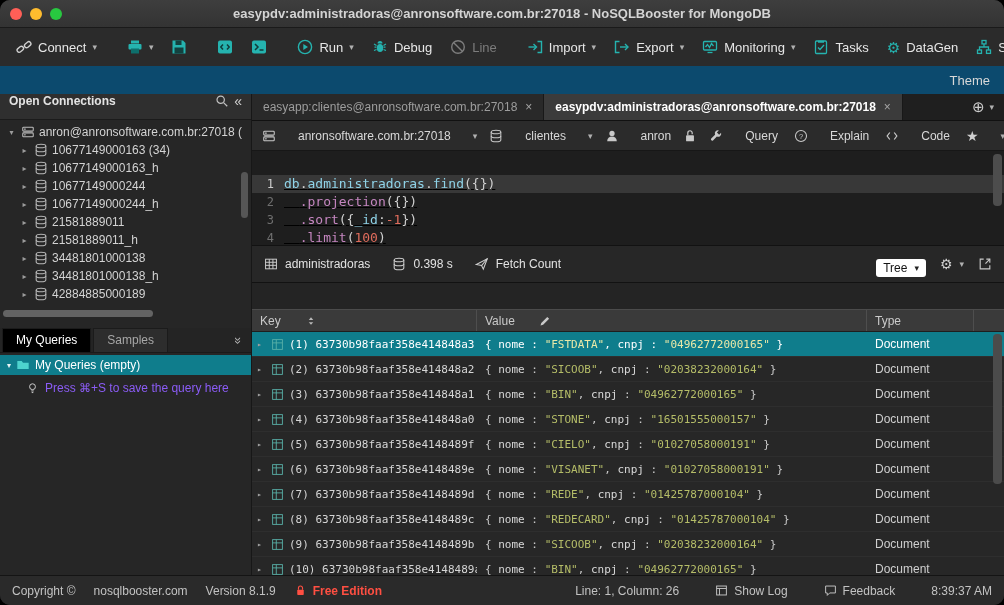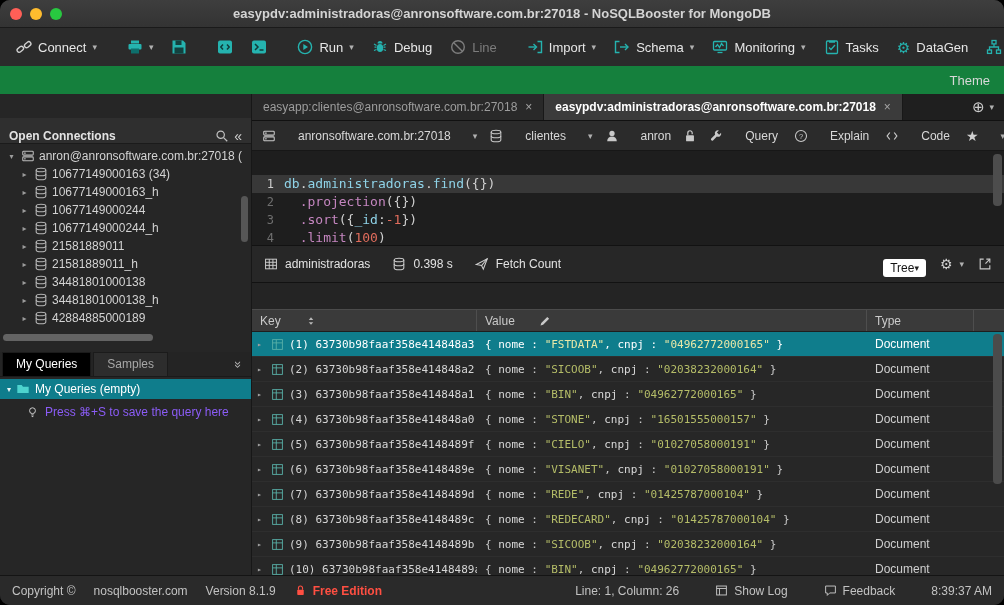--- a/index.html
+++ b/index.html
@@ -20,29 +20,29 @@
   .caret { font-size:9px; color:#b0b0b0; }
   .sep { width:1px; height:20px; background:#474747; margin:0 5px; }
   .ico { width:16px; height:16px; flex:0 0 16px; display:block; }
   .s14 { width:14px; height:14px; flex:0 0 14px; }
   .s13 { width:13px; height:13px; flex:0 0 13px; }
   .s12 { width:12px; height:12px; flex:0 0 12px; }
   .uico { font-size:14px; line-height:1; color:#cfcfcf; }
   .uico.teal { color:#25b3af; font-size:15px; }
   .rot90 { display:inline-block; transform:rotate(90deg); }
 
-  .theme-row { flex:0 0 28px; background:#15803d; display:flex; justify-content:flex-end; align-items:center; padding-right:14px; color:#d8d8d8; font-size:13px; }
+  .theme-row { flex:0 0 28px; background:#0c4a6e; display:flex; justify-content:flex-end; align-items:center; padding-right:14px; color:#d8d8d8; font-size:13px; }
 
   
   .body { flex:1; display:flex; min-height:0; }
   .sidebar { flex:0 0 252px; width:252px; background:#262626; border-right:1px solid #171717; display:flex; flex-direction:column; position:relative; }
   .main { flex:1; min-width:0; background:#242424; display:flex; flex-direction:column; }
 
   
-  .panel-header { flex:0 0 26px; display:flex; align-items:flex-end; gap:5px; padding:0 9px; background:#2f2f2f; border-bottom:1px solid #1b1b1b;margin-top:24px; }
+  .panel-header { flex:0 0 26px; display:flex; align-items:flex-start; gap:5px; padding:0 9px; background:#2f2f2f; border-bottom:1px solid #1b1b1b; }
   .ph-title { flex:1; font-size:12px; font-weight:bold; color:#e3e3e3; }
   .tree { flex:0 0 188px; overflow:hidden; padding-top:3px; position:relative; }
   .titem { height:18px; display:flex; align-items:center; gap:4px; font-size:12px; color:#d3d3d3; padding-left:6px; white-space:nowrap; overflow:hidden; }
   .titem .tw { flex:0 0 11px; width:11px; text-align:center; font-size:8px; color:#9c9c9c; }
   .titem.db { padding-left:19px; }
   .vthumb-tree { position:absolute; right:3px; top:52px; width:7px; height:46px; background:#565656; border-radius:4px; }
   .hscroll { flex:0 0 8px; margin:2px 4px 0 3px; position:relative; }
   .hthumb { position:absolute; left:0; top:0; height:7px; width:150px; background:#636363; border-radius:4px; }
   .side-tabs { margin-top:10px; flex:0 0 25px; background:#242424; border-bottom:1px solid #1a1a1a; display:flex; align-items:flex-end; padding-left:2px; position:relative; }
   .stab { padding:4px 13px 5px; font-size:12px; color:#a7a7a7; background:#2d2d2d; border:1px solid #1b1b1b; border-bottom:none; margin-right:2px; }
@@ -63,29 +63,29 @@
   .crumbbar { flex:0 0 30px; background:#2b2b2b; border-bottom:1px solid #171717; display:flex; align-items:center; padding:0 10px; gap:12px; font-size:12px; color:#d8d8d8; }
   .crumb { display:flex; align-items:center; gap:22px; white-space:nowrap; }
   .crumb-right { margin-left:auto; display:flex; align-items:center; gap:16px; }
 
   
   .editor { flex:0 0 94px; background:#1e1e1e; overflow:hidden; padding-top:24px; position:relative; font-family:"DejaVu Sans Mono", monospace; }
   .code-line { display:flex; height:18px; line-height:18px; font-size:13px; }
   .code-line.active { background:#383838; }
   .gut { flex:0 0 32px; width:32px; text-align:right; padding-right:10px; color:#6f6f6f; font-size:12px; }
   .code-line.active .gut { color:#cccccc; }
-  .code-text { white-space:pre; }
+  .code-text { white-space:pre;text-decoration:underline; }
   .tk-id { color:#8fd3e8; } .tk-fn { color:#8fd3e8; } .tk-m { color:#c586c0; } .tk-p { color:#d0d0d0; } .tk-n { color:#e06c5c; }
   .editor-scroll { position:absolute; right:2px; top:3px; width:9px; height:52px; background:#4d4d4d; border-radius:4px; }
 
   
   .rtoolbar { flex:0 0 38px; background:#272727; border-top:1px solid #121212; border-bottom:1px solid #121212; display:flex; align-items:center; padding:0 12px; gap:22px; font-size:12px; color:#e2e2e2; }
   .rt-item { display:flex; align-items:center; gap:7px; white-space:nowrap; }
   .rt-right { margin-left:auto; display:flex; align-items:center; gap:14px; }
-  .tree-select { background:#ffffff; color:#141414; border-radius:3px; padding:2px 7px; display:flex; align-items:center; font-size:12px;margin-top:7px; }
+  .tree-select { background:#ffffff; color:#141414; border-radius:3px; padding:2px 7px; display:flex; align-items:center; gap:7px; font-size:12px;margin-top:7px; }
   .tree-select .caret { color:#222; }
 
   
   .grid { margin-top:26px; flex:1; min-height:0; display:flex; flex-direction:column; position:relative; }
   .ghead { flex:0 0 23px; display:flex; background:#3a3a3a; border-top:1px solid #4b4b4b; border-bottom:1px solid #1e1e1e; font-size:12px; color:#cacaca; }
   .hcell { display:flex; align-items:center; gap:24px; padding-left:8px; border-right:1px solid #4e4e4e; }
   .col-key { flex:0 0 225px; width:225px; }
   .col-val { flex:0 0 390px; width:390px; }
   .col-type { flex:0 0 107px; width:107px; }
   .col-blank { flex:1; border-right:none; }
@@ -203,21 +203,21 @@
       <span class="caret">▾</span>
     </div>
     <div class="tbtn">
       <svg class="ico" viewBox="0 0 16 16">
           <g stroke="#25b3af" stroke-width="1.4" fill="none">
             <path d="M5.5 2.5 h-4 v11 h4"></path>
             <path d="M6 8 h7.5"></path>
             <path d="M11 5 L14 8 L11 11"></path>
           </g>
         </svg>
-      <span>Schema</span>
+      <span>Export</span>
       <span class="caret">▾</span>
     </div>
     <div class="tbtn">
       <svg class="ico" viewBox="0 0 16 16">
           <g stroke="#25b3af" stroke-width="1.3" fill="none">
             <rect x="1.5" y="2.5" width="13" height="8.5" rx="1"></rect>
             <path d="M3.5 8 l2-2.5 2 3 2-4 2 2.5"></path>
             <path d="M5.5 13.5 h5"></path>
           </g>
         </svg>

